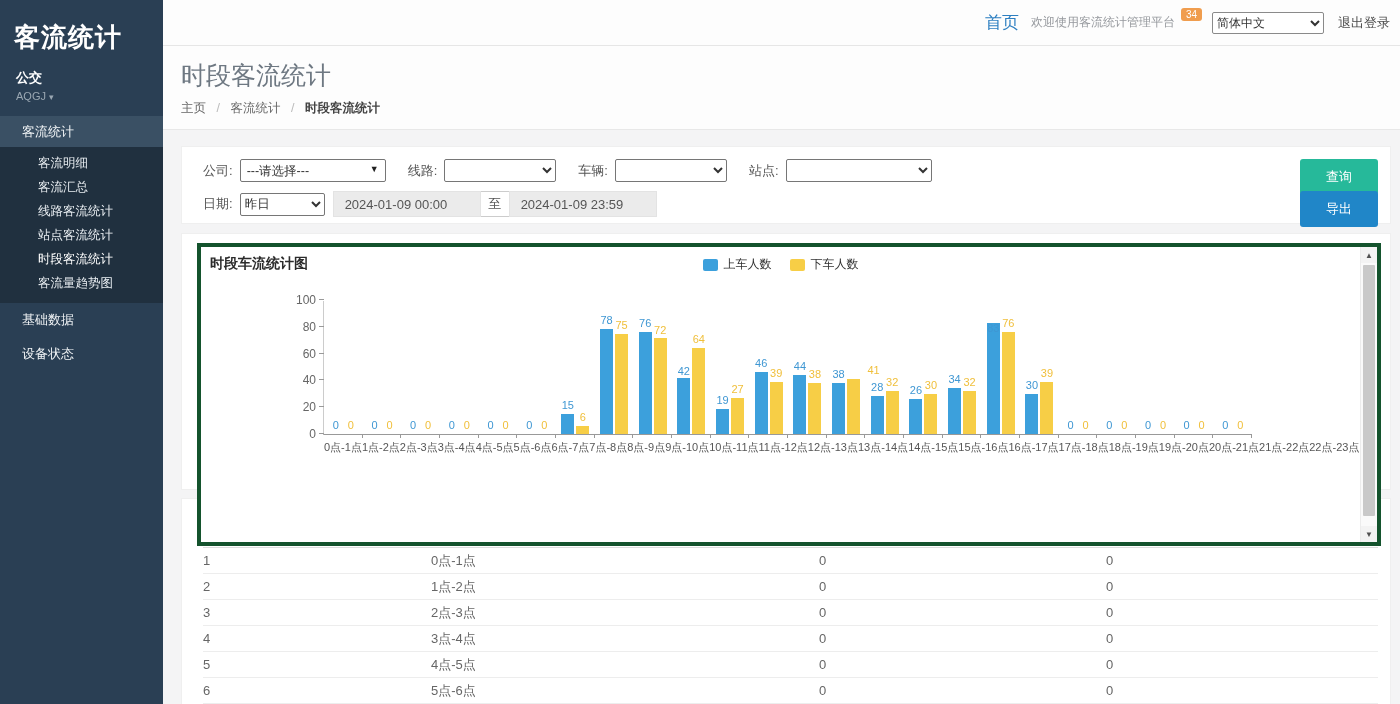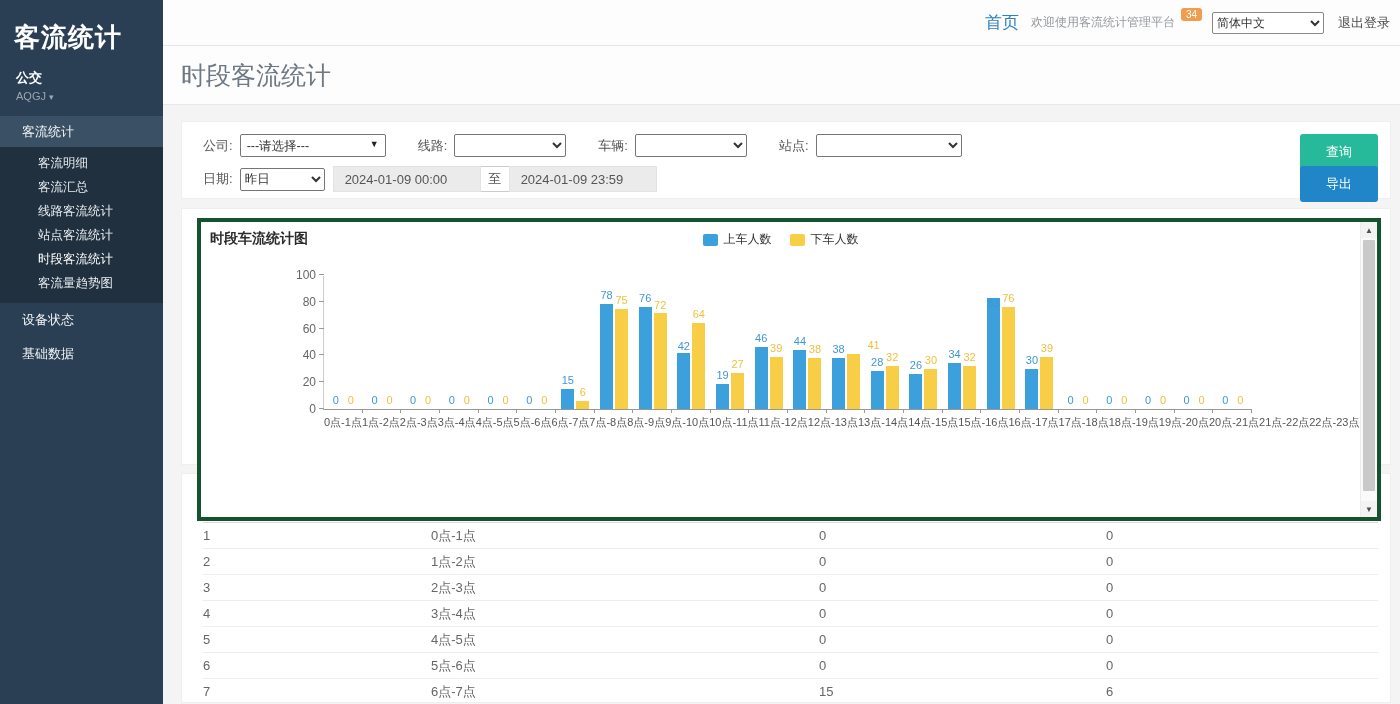--- a/index.html
+++ b/index.html
@@ -41,21 +41,21 @@
   .breadcrumb .bc-current { color:#444; font-weight:bold; }
 
   .content { flex:1; padding:16px 9px 0 18px; overflow:hidden; }
   .panel { background:#ffffff; border:1px solid #efefef; }
 
   
   .filters-panel { position:relative; padding:12px 12px 12px 21px; height:78px; }
   .f-row { display:flex; align-items:center; }
   .f-row + .f-row { margin-top:9px; }
   .f-label { font-size:13px; color:#555; margin-right:7px; white-space:nowrap; }
-  .f-group { display:flex; align-items:center; margin-right:32px; }
+  .f-group { display:flex; align-items:center; margin-right:22px; }
   select.f-select { height:23px; font-size:12.5px; color:#333; border:1px solid #767676; border-radius:2px; background:#fff; }
   .sel-company-wrap { position:relative; }
   .sel-company { width:146px; appearance:none; -webkit-appearance:none; padding:0 20px 0 6px; }
   .sel-company-wrap::after { content:"▼"; position:absolute; right:7px; top:5px; font-size:9px; color:#222; pointer-events:none; }
   .sel-line, .sel-vehicle { width:112px; }
   .sel-station { width:146px; }
   .sel-date { width:85px; }
   .date-input { width:148px; height:26px; background:#ebebeb; border:1px solid #e3e3e3; color:#555;
     font-size:13px; padding:0 11px; font-family:"Liberation Sans", sans-serif; }
   .to-box { width:28px; height:26px; background:#fff; border:1px solid #ccc; border-left:none; border-right:none;
@@ -114,38 +114,45 @@
     </div>
     <div class="menu-section active">客流统计</div>
     <div class="submenu">
       <div class="submenu-item">客流明细</div>
       <div class="submenu-item">客流汇总</div>
       <div class="submenu-item">线路客流统计</div>
       <div class="submenu-item">站点客流统计</div>
       <div class="submenu-item current">时段客流统计</div>
       <div class="submenu-item">客流量趋势图</div>
     </div>
+    <div class="menu-section plain">基础数据</div>
     <div class="menu-section plain">设备状态</div>
-    <div class="menu-section plain">基础数据</div>
   </div>
 
   <div class="main">
 
     <div class="topnav">
       <span class="home-link">首页</span>
       <span class="welcome">欢迎使用客流统计管理平台</span>
       <span class="nav-badge">34</span>
       <select class="lang-select">
         <option>简体中文</option>
       </select>
       <span class="logout-link">退出登录</span>
     </div>
 
     <div class="page-header">
       <div class="page-title">时段客流统计</div>
+      <div class="breadcrumb">
+        <span class="bc-link">主页</span>
+        <span class="sep">/</span>
+        <span class="bc-link">客流统计</span>
+        <span class="sep">/</span>
+        <span class="bc-current">时段客流统计</span>
+      </div>
     </div>
 
     <div class="content">
 
       <div class="panel filters-panel">
         <div class="f-row">
           <div class="f-group">
             <span class="f-label">公司:</span>
             <span class="sel-company-wrap">
               <select class="f-select sel-company">

